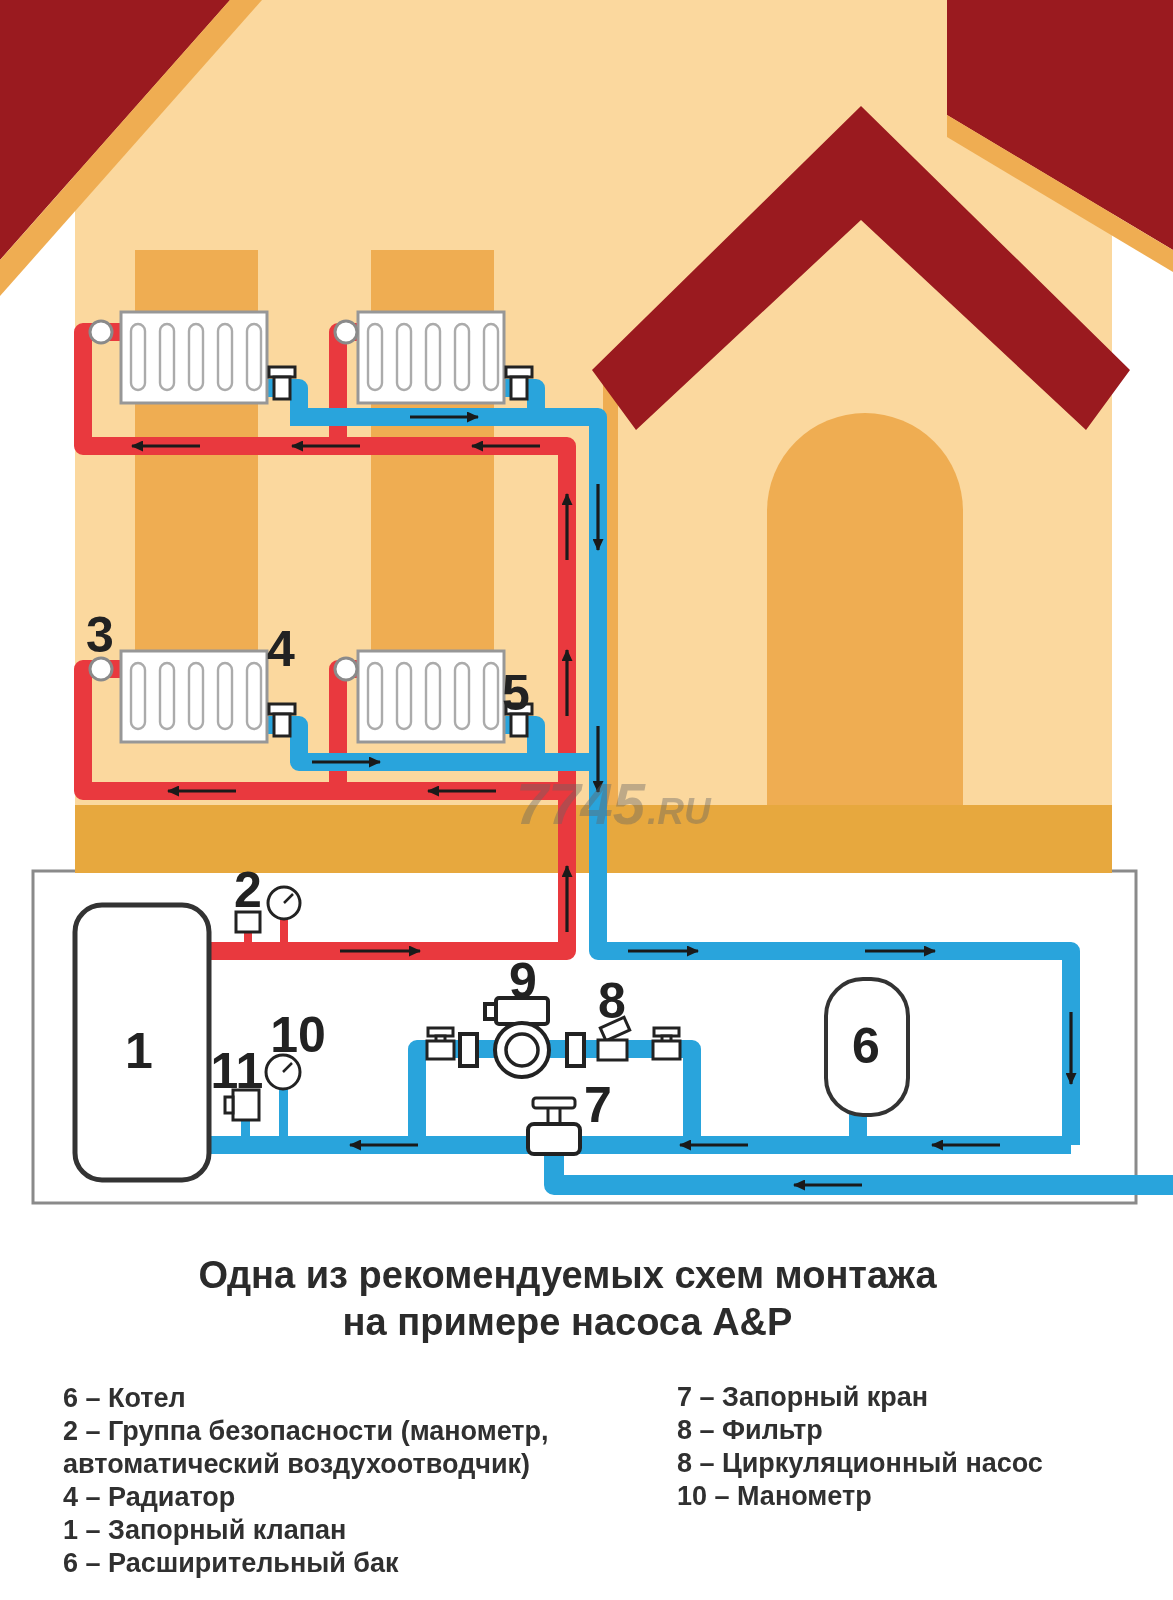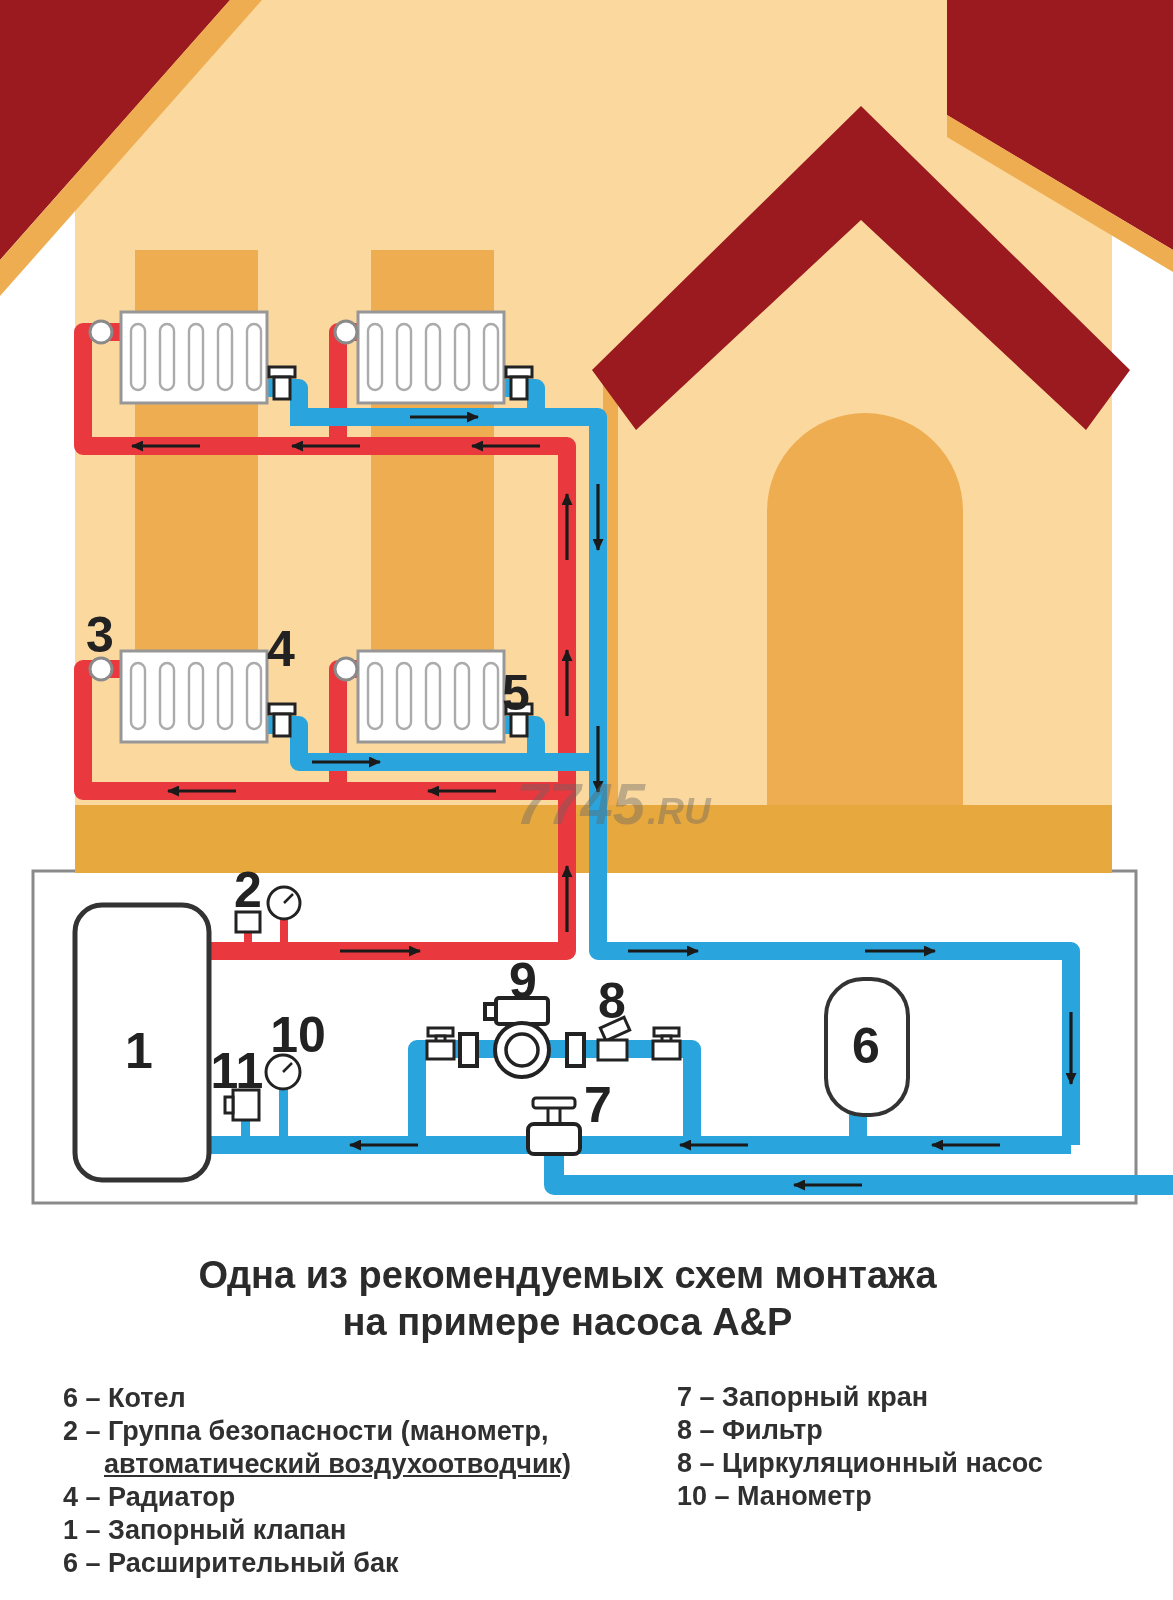--- a/index.html
+++ b/index.html
@@ -14,21 +14,21 @@
   .comp{fill:#ffffff;stroke:#222222;stroke-width:3;}
   .comp4{fill:#ffffff;stroke:#222222;stroke-width:4;}
   .radbox{fill:#ffffff;stroke:#979797;stroke-width:3;}
   .slot{fill:#ffffff;stroke:#ababab;stroke-width:2.4;}
   .dlabel{font-family:"Liberation Sans",sans-serif;font-weight:bold;font-size:50px;fill:#222222;text-anchor:middle;}
   .title{position:absolute;left:0;top:1252px;width:1135px;text-align:center;
          font-size:38px;line-height:47px;font-weight:bold;color:#2b2b2b;}
   .legend{position:absolute;font-size:27px;line-height:33px;font-weight:bold;color:#303030;white-space:nowrap;}
   .legend-left{left:63px;top:1382px;}
   .legend-right{left:677px;top:1381px;}
-  .legend-item.indent{margin-left:41px;text-decoration:underline;}
+  .legend-item.indent{}
   .wm{font-style:italic;font-weight:bold;fill:rgba(100,100,100,0.40);}
 </style>
 </head>
 <body>
 
 <div class="stage">
 
 <svg width="1173" height="1210" viewBox="0 0 1173 1210">
   <defs>
     <marker id="ah" markerWidth="13" markerHeight="11" refX="11" refY="5.5" orient="auto" markerUnits="userSpaceOnUse">

